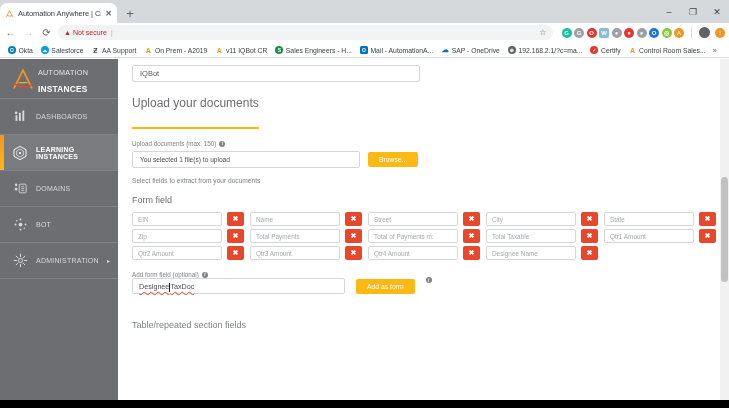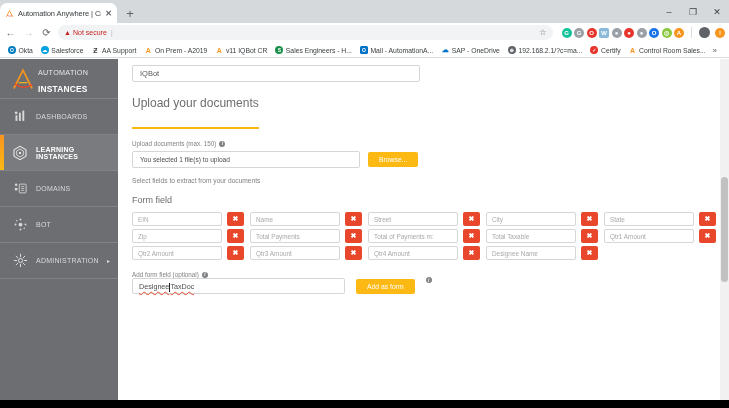--- a/index.html
+++ b/index.html
@@ -455,20 +455,21 @@
       <div class="addrow">
         <div class="add-input">
           <span class="squiggle">Designee</span>
             <span class="caret-i"></span>
             <span class="squiggle">TaxDoc</span>
         </div>
         <div class="btn-yellow">Add as form</div>
         <span class="info-dot">i</span>
       </div>
 
+      <div class="tablehead">Table/repeated section fields</div>
 
       <div class="scroll-track">
         <div class="scroll-thumb"></div>
       </div>
     </div>
   </div>
 
   <div class="taskbar"></div>
 </div>
 

